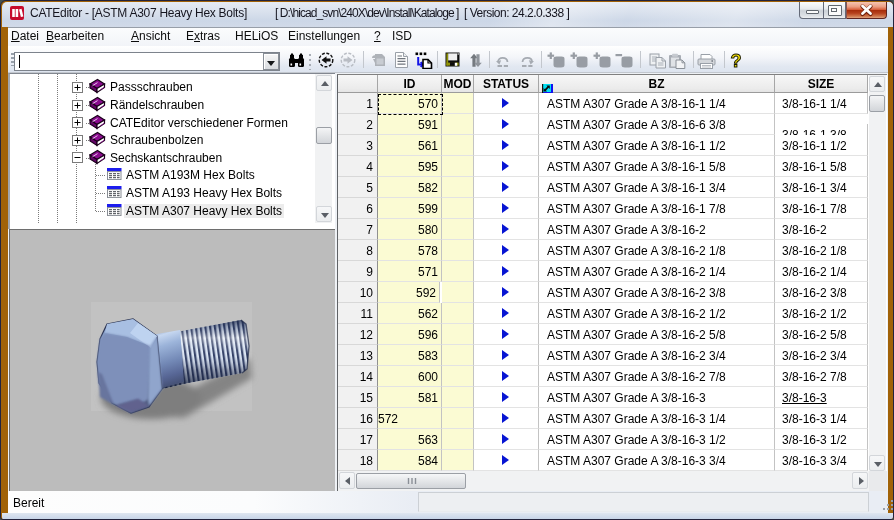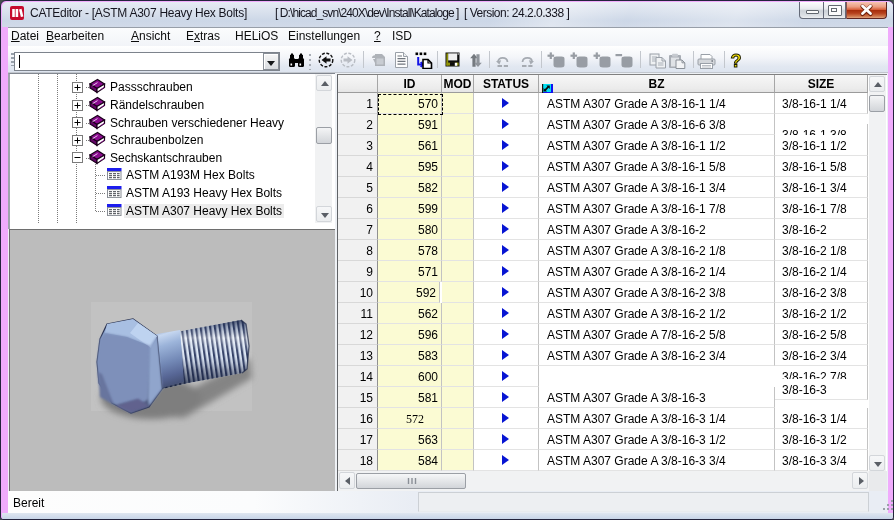--- a/index.html
+++ b/index.html
@@ -1,20 +1,20 @@
 <!DOCTYPE html>
 <html><head><meta charset="utf-8">
 <style>
 * { margin:0; padding:0; box-sizing:border-box; }
 svg { display:block; }
 html,body { width:894px; height:520px; overflow:hidden; }
 body { font-family:"Liberation Sans", sans-serif; background:#44504e; position:relative; }
 .abs { position:absolute; }
 #win { position:absolute; left:0; top:0; width:894px; height:520px;
-  border-radius:6px 6px 3px 3px; background:#f0abfc; border:1px solid #23233c; overflow:hidden; }
+  border-radius:6px 6px 3px 3px; background:#a16207; border:1px solid #23233c; overflow:hidden; }
 #title { position:absolute; left:1px; top:1px; width:892px; height:25px;
   background:linear-gradient(115deg, rgba(255,255,255,0) 55%, rgba(255,255,255,0.35) 62%, rgba(255,255,255,0) 70%, rgba(255,255,255,0.3) 82%, rgba(255,255,255,0) 90%),linear-gradient(180deg,#e6ebf4 0%,#d9e1ed 40%,#ccd7e7 75%,#d1dae8 100%);
   border-radius:5px 5px 0 0; }
 #appicon { position:absolute; left:9px; top:5px; width:14px; height:14px; background:#c60b2d; border-radius:2px; }
 .tseg { position:absolute; top:5px; font-size:12px; color:#15151f; white-space:pre; }
 #winbtns { position:absolute; left:798px; top:1px; width:90px; height:18px; }
 .wbtn { position:absolute; top:0; height:17px; border:1px solid #646a78; border-top:none;
   background:linear-gradient(180deg,#fdfdfd 0%,#e9ecef 40%,#ced3d9 55%,#dde1e5 85%,#eef0f2 100%); }
 #bmin { left:0; width:25px; border-radius:0 0 0 4px; }
 #bmax { left:25px; width:22px; border-left:none; }
@@ -317,21 +317,21 @@
           </div>
           <div class="abs" style="left:78px;top:39.5px;">
             <svg width="18" height="17" viewBox="0 0 18 17">
               <polygon points="2,6 9.5,1.5 16.5,6 9,10.5" fill="#8a0b8e" stroke="#1a001a" stroke-width="1.2"></polygon>
               <polygon points="2,6 9,10.5 9,14.5 2,10" fill="#640468" stroke="#1a001a" stroke-width="1.2"></polygon>
               <polygon points="9,10.5 16.5,6 16.5,9.5 9,14.5" fill="#ffffff" stroke="#1a001a" stroke-width="1.2"></polygon>
               <polygon points="12.2,11.5 16.5,8.7 16.5,9.5 12.6,12.1" fill="#8a0b8e"></polygon>
               <path d="M4.5 7.7 L9.5 4.6" stroke="#e8c8ec" stroke-width="1" fill="none"></path>
             </svg>
           </div>
-          <div class="abs" style="left:100px;top:41.5px;line-height:14px;">Schrauben verschiedener Heavy</div>
+          <div class="abs" style="left:100px;top:41.5px;line-height:14px;">CATEditor verschiedener Formen</div>
           <div class="abs" style="left:76px;top:66px;width:5px;height:1px;background:repeating-linear-gradient(90deg,#7b7b7b 0 1px, rgba(0,0,0,0) 1px 2px)"></div>
           <div class="abs" style="left:62px;top:60.5px;width:11px;height:11px;border:1px solid #7b7b7b;background:#fff;">
             <svg width="9" height="9" viewBox="0 0 9 9">
               <path d="M1.5 4.5 H7.5 M4.5 1.5 V7.5" stroke="#000" stroke-width="1"></path>
             </svg>
           </div>
           <div class="abs" style="left:78px;top:57px;">
             <svg width="18" height="17" viewBox="0 0 18 17">
               <polygon points="2,6 9.5,1.5 16.5,6 9,10.5" fill="#8a0b8e" stroke="#1a001a" stroke-width="1.2"></polygon>
               <polygon points="2,6 9,10.5 9,14.5 2,10" fill="#640468" stroke="#1a001a" stroke-width="1.2"></polygon>
@@ -592,47 +592,48 @@
           <div class="tri" style="left:28px;top:4.5px;"></div>
         </div>
         <div class="cell" style="left:201px;top:228px;width:236px;padding-left:8px;">ASTM A307 Grade A 3/8-16-2 1/2</div>
         <div class="cell" style="left:437px;top:228px;width:93px;padding-left:7px;">3/8-16-2 1/2</div>
         <div class="rn" style="top:249px;">12</div>
         <div class="cell yel" style="left:40px;top:249px;width:64px;text-align:right;padding-right:3px;">596</div>
         <div class="cell yel" style="left:104px;top:249px;width:32px;"></div>
         <div class="cell" style="left:136px;top:249px;width:65px;">
           <div class="tri" style="left:28px;top:4.5px;"></div>
         </div>
-        <div class="cell" style="left:201px;top:249px;width:236px;padding-left:8px;">ASTM A307 Grade A 7/8-16-2 5/8</div>
+        <div class="cell" style="left:201px;top:249px;width:236px;padding-left:8px;">ASTM A307 Grade A 3/8-16-2 5/8</div>
         <div class="cell" style="left:437px;top:249px;width:93px;padding-left:7px;">3/8-16-2 5/8</div>
         <div class="rn" style="top:270px;">13</div>
         <div class="cell yel" style="left:40px;top:270px;width:64px;text-align:right;padding-right:3px;">583</div>
         <div class="cell yel" style="left:104px;top:270px;width:32px;"></div>
         <div class="cell" style="left:136px;top:270px;width:65px;">
           <div class="tri" style="left:28px;top:4.5px;"></div>
         </div>
         <div class="cell" style="left:201px;top:270px;width:236px;padding-left:8px;">ASTM A307 Grade A 3/8-16-2 3/4</div>
         <div class="cell" style="left:437px;top:270px;width:93px;padding-left:7px;">3/8-16-2 3/4</div>
         <div class="rn" style="top:291px;">14</div>
         <div class="cell yel" style="left:40px;top:291px;width:64px;text-align:right;padding-right:3px;">600</div>
         <div class="cell yel" style="left:104px;top:291px;width:32px;"></div>
         <div class="cell" style="left:136px;top:291px;width:65px;">
           <div class="tri" style="left:28px;top:4.5px;"></div>
         </div>
+        <div class="cell" style="left:201px;top:291px;width:236px;padding-left:8px;">ASTM A307 Grade A 3/8-16-2 7/8</div>
         <div class="cell" style="left:437px;top:291px;width:93px;padding-left:7px;">3/8-16-2 7/8</div>
         <div class="rn" style="top:312px;">15</div>
         <div class="cell yel" style="left:40px;top:312px;width:64px;text-align:right;padding-right:3px;">581</div>
         <div class="cell yel" style="left:104px;top:312px;width:32px;"></div>
         <div class="cell" style="left:136px;top:312px;width:65px;">
           <div class="tri" style="left:28px;top:4.5px;"></div>
         </div>
         <div class="cell" style="left:201px;top:312px;width:236px;padding-left:8px;">ASTM A307 Grade A 3/8-16-3</div>
-        <div class="cell" style="left:437px;top:304px;width:93px;padding-left:7px;">3/8-16-3</div>
+        <div class="cell" style="left:437px;top:312px;width:93px;padding-left:7px;text-decoration:underline;">3/8-16-3</div>
         <div class="rn" style="top:333px;">16</div>
-        <div class="cell yel" style="left:40px;top:333px;width:64px;text-align:right;padding-right:17px;font-family:Liberation Serif, serif;">572</div>
+        <div class="cell yel" style="left:40px;top:333px;width:64px;text-align:left;padding-right:17px;">572</div>
         <div class="cell yel" style="left:104px;top:333px;width:32px;"></div>
         <div class="cell" style="left:136px;top:333px;width:65px;">
           <div class="tri" style="left:28px;top:4.5px;"></div>
         </div>
         <div class="cell" style="left:201px;top:333px;width:236px;padding-left:8px;">ASTM A307 Grade A 3/8-16-3 1/4</div>
         <div class="cell" style="left:437px;top:333px;width:93px;padding-left:7px;">3/8-16-3 1/4</div>
         <div class="rn" style="top:354px;">17</div>
         <div class="cell yel" style="left:40px;top:354px;width:64px;text-align:right;padding-right:3px;">563</div>
         <div class="cell yel" style="left:104px;top:354px;width:32px;"></div>
         <div class="cell" style="left:136px;top:354px;width:65px;">

